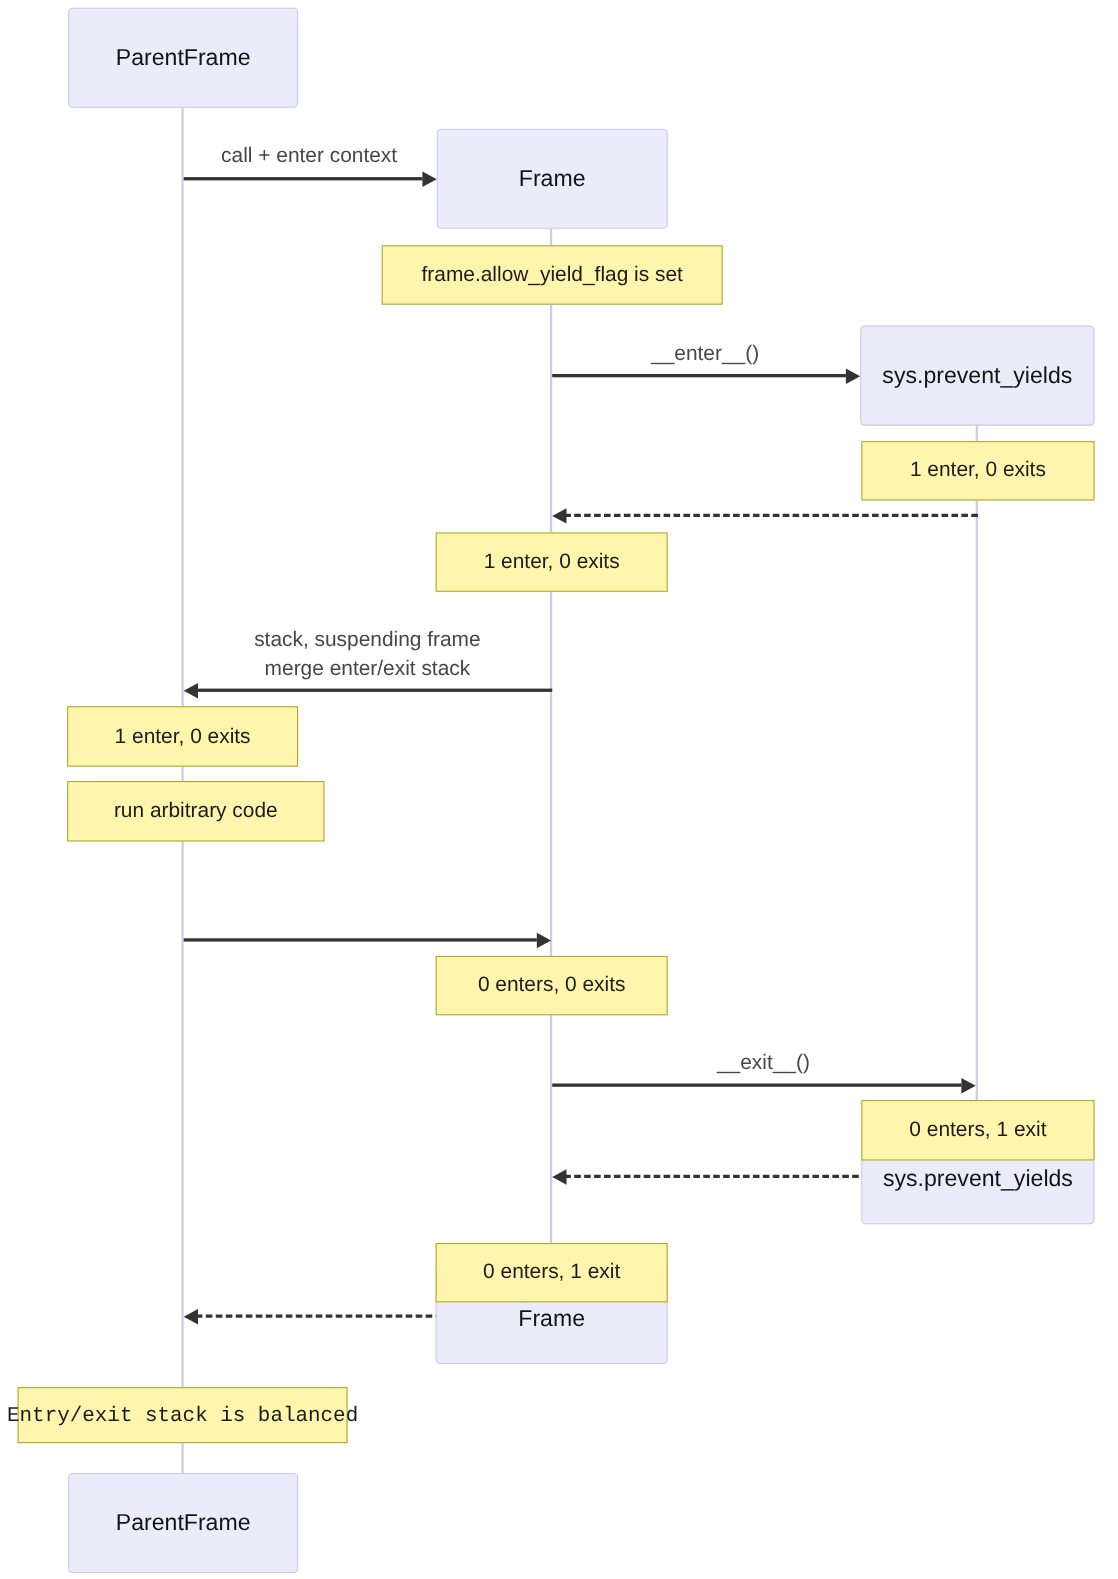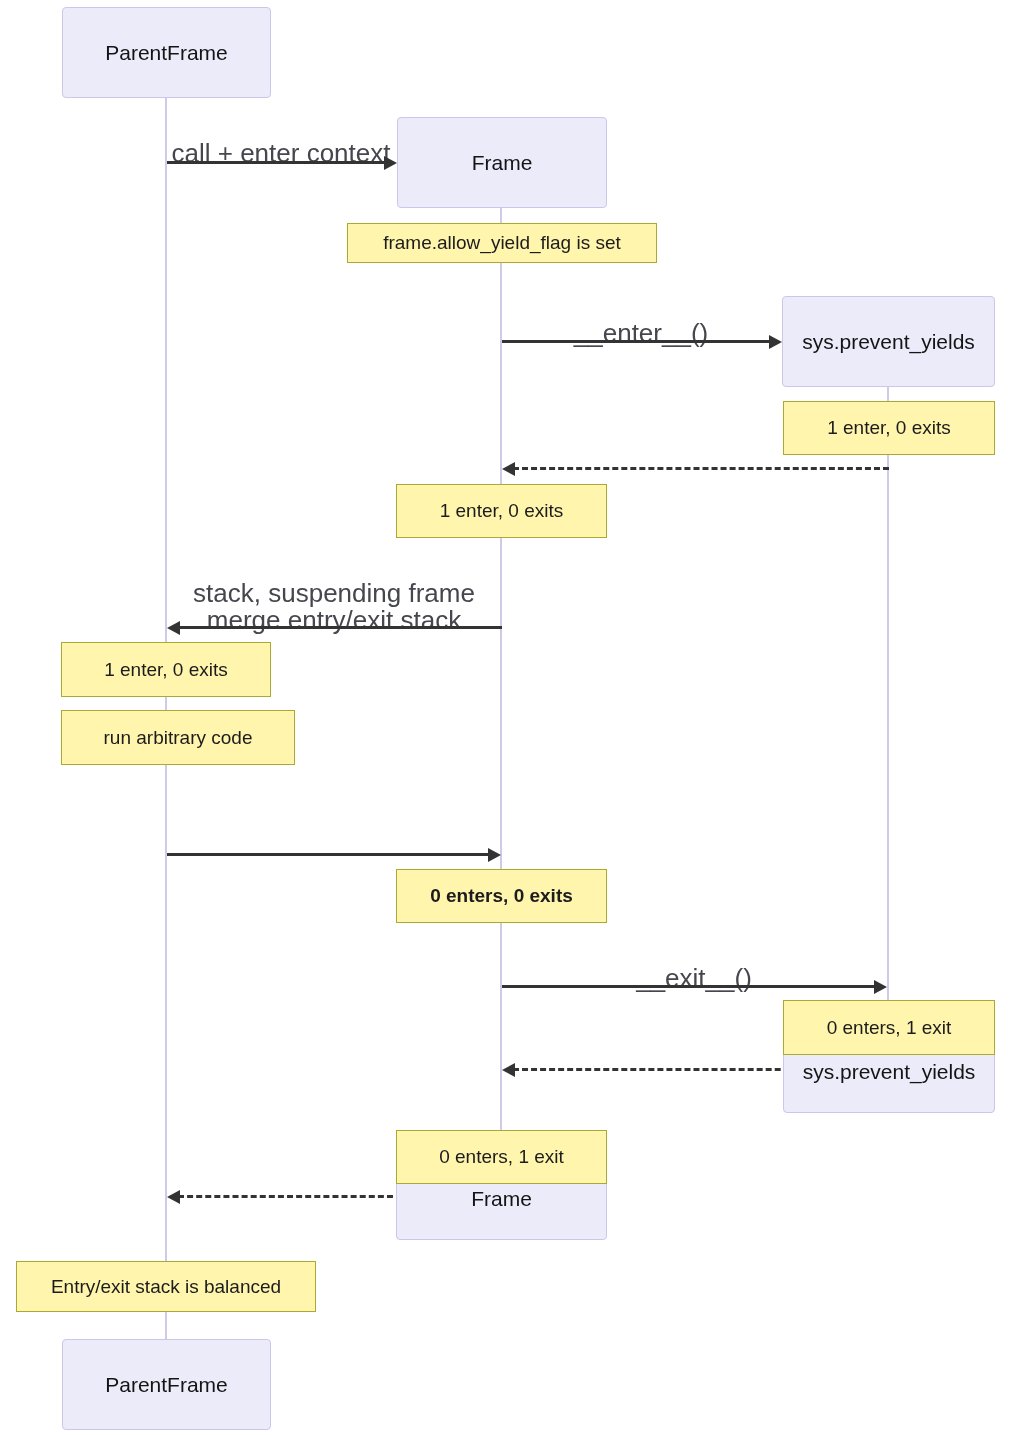--- a/index.html
+++ b/index.html
@@ -49,26 +49,25 @@
     position:absolute;width:0;height:0;
     border-top:7px solid transparent;
     border-bottom:7px solid transparent;
     border-right:13px solid var(--arrow);
     z-index:2;
   }
   .msg-label{
     position:absolute;
     transform:translateX(-50%);
     color:var(--message-text);
-    font-size:26px;
+    font-size:19px;
     line-height:27px;
     white-space:nowrap;
     text-align:center;
     z-index:2;
-    margin-top:12px;
   }
   .actor-box{
     position:absolute;
     background:var(--actor-fill);
     border:1px solid var(--actor-border);
     border-radius:4px;
     box-sizing:border-box;
     display:flex;
     align-items:center;
     justify-content:center;
@@ -109,21 +108,21 @@
 
   <div class="msg-label" style="left:641px;top:308px;">__enter__()</div>
   <div class="msg-line" style="left:502px;top:340px;width:267px;"></div>
   <div class="arrow-right" style="left:769px;top:335px;"></div>
 
   <div class="arrow-left" style="left:502px;top:462px;"></div>
   <div class="msg-line-dashed" style="left:513px;top:467px;width:376px;"></div>
 
   <div class="msg-label" style="left:334px;top:568px;">
     <div>stack, suspending frame</div>
-    <div>merge entry/exit stack</div>
+    <div>merge enter/exit stack</div>
   </div>
   <div class="arrow-left" style="left:167px;top:621px;"></div>
   <div class="msg-line" style="left:178px;top:626px;width:324px;"></div>
 
   <div class="msg-line" style="left:167px;top:853px;width:321px;"></div>
   <div class="arrow-right" style="left:488px;top:848px;"></div>
 
   <div class="msg-label" style="left:694px;top:953px;">__exit__()</div>
   <div class="msg-line" style="left:502px;top:985px;width:372px;"></div>
   <div class="arrow-right" style="left:874px;top:980px;"></div>
@@ -146,23 +145,23 @@
   <div class="actor-box label-top" style="left:783px;top:1022px;width:212px;height:91px;">
     <span>sys.prevent_yields</span>
   </div>
   <div class="actor-box label-top" style="left:396px;top:1149px;width:211px;height:91px;">
     <span>Frame</span>
   </div>
   <div class="actor-box" style="left:62px;top:1339px;width:209px;height:91px;">
     <span>ParentFrame</span>
   </div>
 
-  <div class="note" style="left:347px;top:223px;width:310px;height:40px;">frame.allow_yield_flag is set</div>
+  <div class="note" style="left:347px;top:223px;width:310px;height:54px;">frame.allow_yield_flag is set</div>
   <div class="note" style="left:783px;top:401px;width:212px;height:54px;">1 enter, 0 exits</div>
   <div class="note" style="left:396px;top:484px;width:211px;height:54px;">1 enter, 0 exits</div>
   <div class="note" style="left:61px;top:642px;width:210px;height:55px;">1 enter, 0 exits</div>
   <div class="note" style="left:61px;top:710px;width:234px;height:55px;">run arbitrary code</div>
-  <div class="note" style="left:396px;top:869px;width:211px;height:54px;font-weight:bold;">0 enters, 0 exits</div>
+  <div class="note" style="left:396px;top:869px;width:211px;height:54px;">0 enters, 0 exits</div>
   <div class="note" style="left:783px;top:1000px;width:212px;height:55px;">0 enters, 1 exit</div>
   <div class="note" style="left:396px;top:1130px;width:211px;height:54px;">0 enters, 1 exit</div>
-  <div class="note" style="left:16px;top:1261px;width:300px;height:51px;">Entry/exit stack is balanced</div>
+  <div class="note" style="left:16px;top:1261px;width:300px;height:51px;font-family:Liberation Mono, monospace;">Entry/exit stack is balanced</div>
 
 </div>
 
 </body></html>

